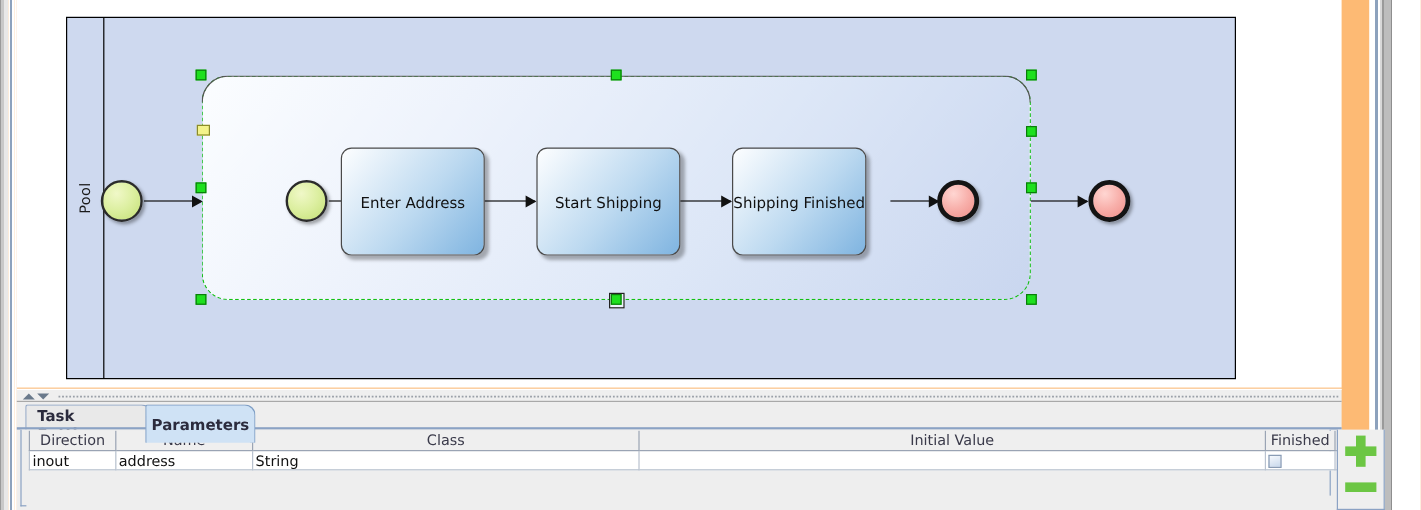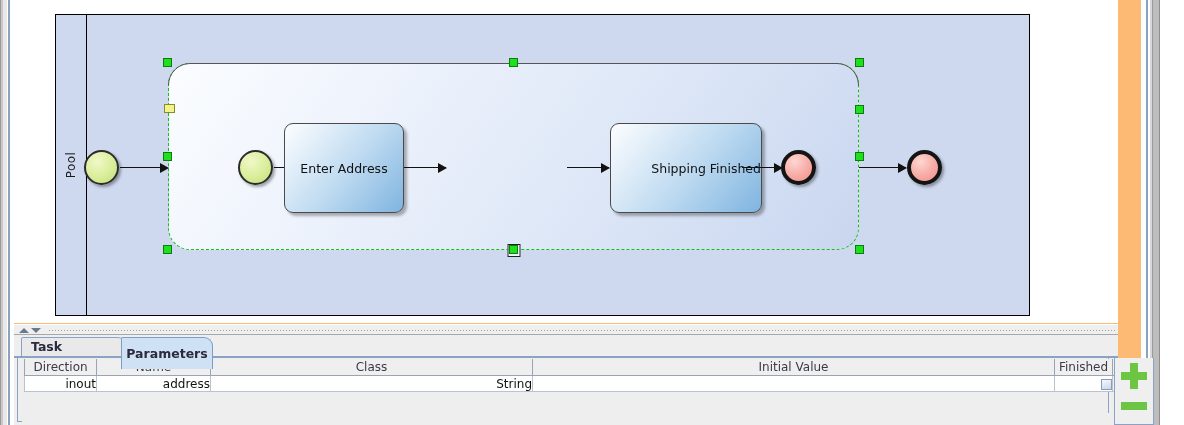--- a/index.html
+++ b/index.html
@@ -154,21 +154,21 @@
     border-collapse:collapse;width:1102px;table-layout:fixed;
     font-size:12px;position:absolute;left:6px;top:1px;
   }
   table.params th{
     height:16px;background:#efefef;color:#3a3a4a;font-weight:normal;
     border:1px solid #9aa4b4;border-top:none;font-size:12px;
     text-align:center;padding:0;
   }
   table.params td{
     height:15px;background:#ffffff;border:1px solid #b9c2cf;
-    padding:0 0 0 2px;color:#111;font-size:12px;text-align:right;
+    padding:0 0 0 2px;color:#111;font-size:12px;text-align:left;
   }
   table.params th.blank,table.params td.blank{border-left:none;border-right:none;background:#efefef;}
   .chk{
     display:inline-block;width:11px;height:11px;
     background:linear-gradient(160deg,#f6f9fd,#c8d8ec);
     border:1px solid #8a9cb4;box-sizing:border-box;vertical-align:middle;
   }
   td.center{text-align:center;}
 
   
@@ -232,24 +232,27 @@
     <div class="event start" style="left:224px;top:150px;"></div>
     <div class="conn" style="left:260px;top:167px;width:42px;"></div>
     <div class="arrowhead" style="left:294px;top:163px;"></div>
 
     <div class="task" style="left:270px;top:123px;">
       <span>Enter Address</span>
     </div>
     <div class="conn" style="left:390px;top:167px;width:42px;"></div>
     <div class="arrowhead" style="left:424px;top:163px;"></div>
 
+    <div class="task" style="left:433px;top:123px;">
+      <span>Start Shipping</span>
+    </div>
     <div class="conn" style="left:553px;top:167px;width:42px;"></div>
     <div class="arrowhead" style="left:587px;top:163px;"></div>
 
-    <div class="task" style="left:596px;top:123px;width:152px;justify-content:flex-end;">
+    <div class="task" style="left:596px;top:123px;width:112px;">
       <span>Shipping Finished</span>
     </div>
     <div class="conn" style="left:728px;top:167px;width:40px;"></div>
     <div class="arrowhead" style="left:760px;top:163px;"></div>
 
     <div class="event end" style="left:767px;top:150px;"></div>
 
     <div class="conn" style="left:845px;top:167px;width:47px;"></div>
     <div class="arrowhead" style="left:884px;top:163px;"></div>
     <div class="event end" style="left:893px;top:150px;"></div>

